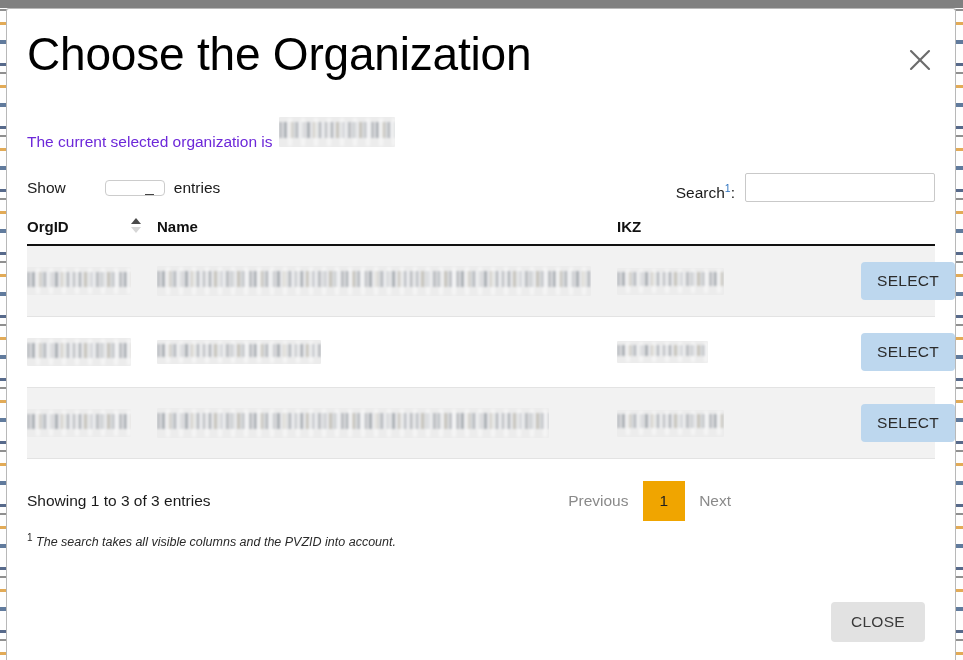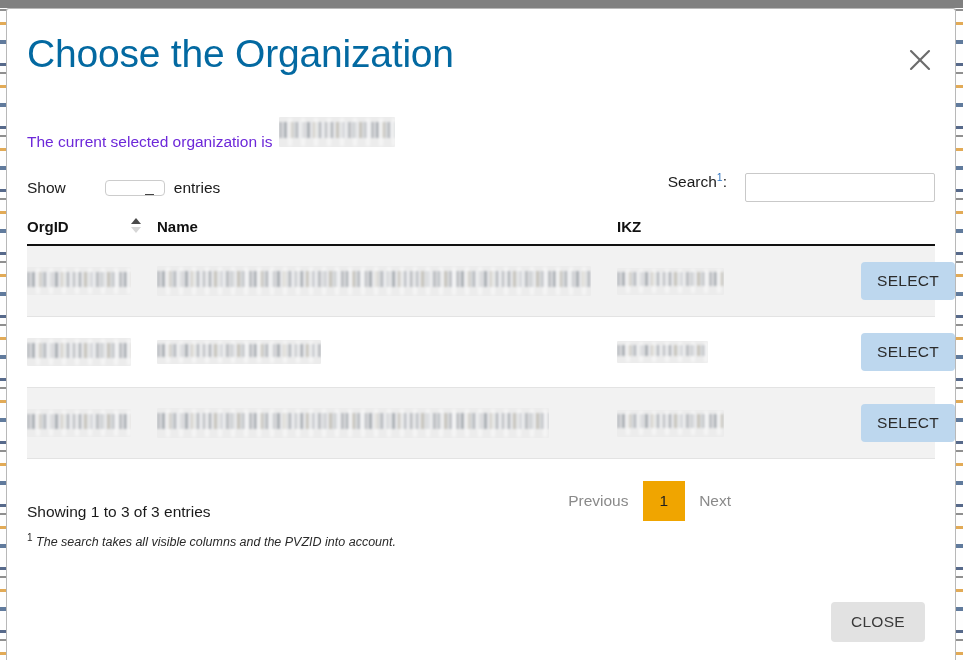--- a/index.html
+++ b/index.html
@@ -63,23 +63,23 @@
     z-index: 10;
   }
 
   #dialog-header {
     position: relative;
     padding: 22px 28px 0 20px;
     height: 72px;
     box-sizing: border-box;
   }
   #dialog-title {
-    font-size: 39px;
+    font-size: 46px;
     font-weight: 400;
-    color: #0369a1;
+    color: #000000;
     letter-spacing: -0.2px;
     line-height: 46px;
     margin: 0;
   }
   #close-x {
     position: absolute;
     right: 20px;
     top: 36px;
     width: 30px;
     height: 30px;
@@ -176,22 +176,22 @@
       linear-gradient(135deg, #444 50%, transparent 50%);
     background-position:
       calc(100% - 14px) 13px,
       calc(100% - 9px) 13px;
     background-size: 5px 5px, 5px 5px;
     background-repeat: no-repeat;
     margin-left: 30px;
   }
   #search-control {
     display: flex;
-    align-items: flex-start;
-    gap: 8px;
+    align-items: flex-end;
+    gap: 0;
     font-size: 15.5px;
     color: #1a1a1a;
   }
   #search-label { white-space: nowrap; }
   #search-label sup {
     color: #2f74c0;
     font-size: 10.5px;
     vertical-align: super;
     line-height: 0;
   }
@@ -271,21 +271,21 @@
     letter-spacing: .3px;
     padding: 10px 16px;
     cursor: pointer;
     min-width: 86px;
     margin-left: 44px;
   }
 
   
   #table-footer {
     display: flex;
-    align-items: flex-end;
+    align-items: center;
     justify-content: space-between;
     margin-top: 22px;
   }
   #table-info {
     font-size: 15.5px;
     color: #1a1a1a;
   }
   #pagination {
     display: flex;
     align-items: stretch;

